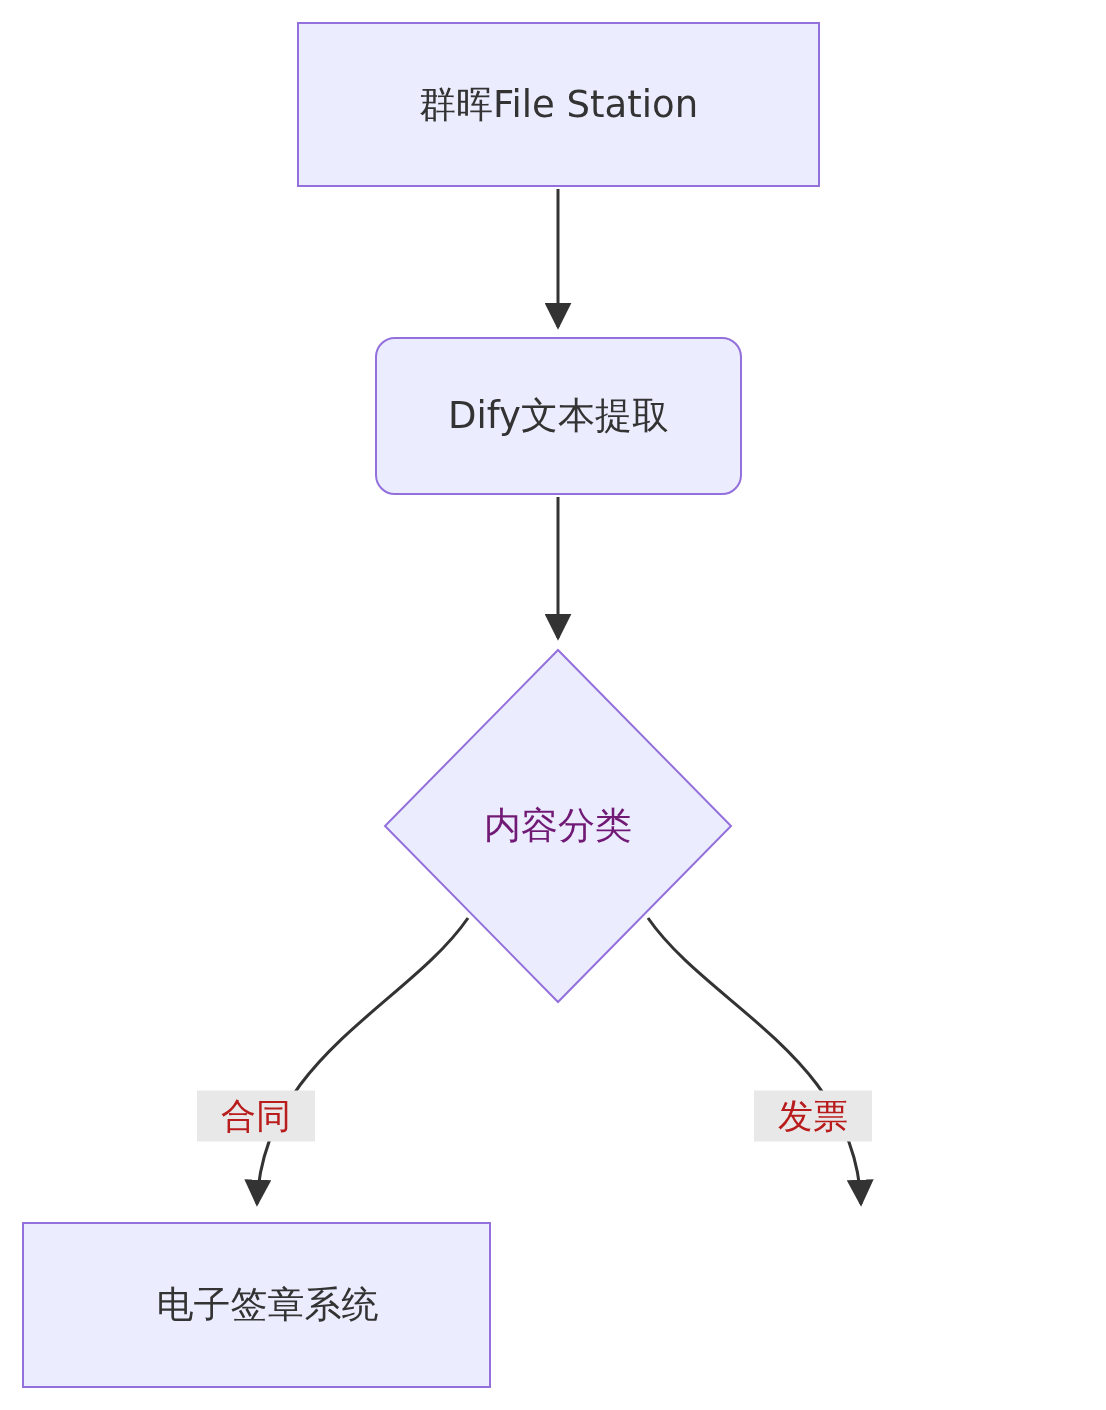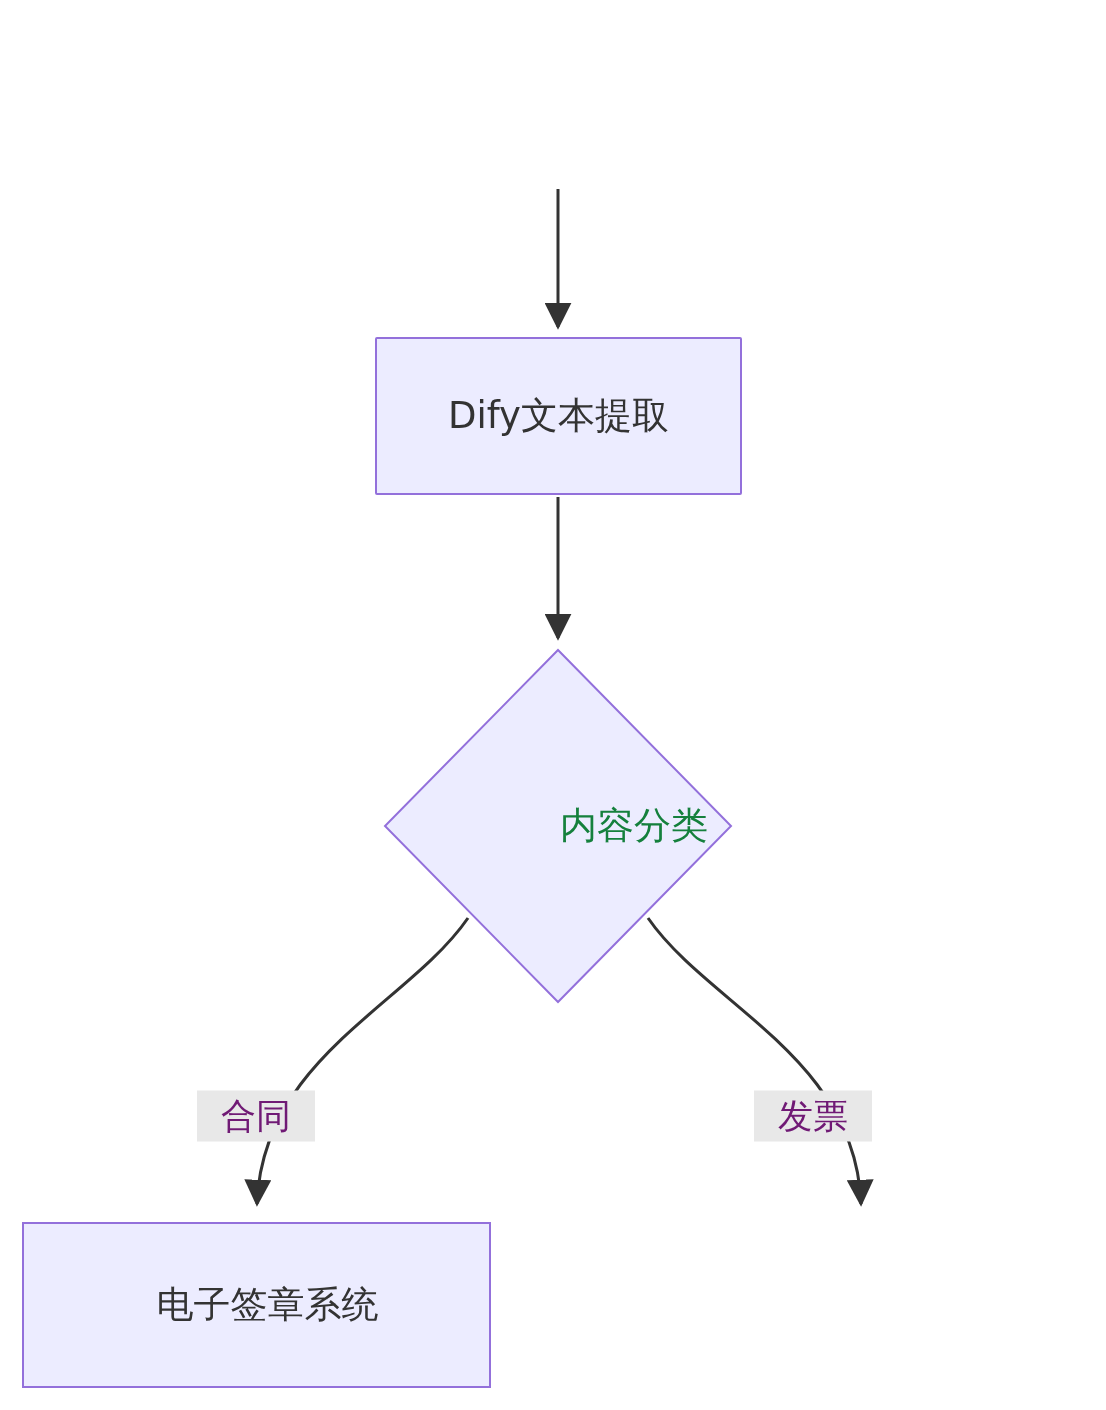--- a/index.html
+++ b/index.html
@@ -28,36 +28,36 @@
     border: 2px solid #9370DB;
     color: #333333;
     display: flex;
     align-items: center;
     justify-content: center;
     font-size: 37px;
     box-sizing: border-box;
     text-align: center;
   }
   .node.rounded {
-    border-radius: 2px;
+    border-radius: 20px;
   }
   .diamond-label {
     position: absolute;
-    color: #15803d;
+    color: #701a75;
     font-size: 37px;
     display: flex;
     align-items: center;
-    justify-content: flex-end;
+    justify-content: center;
     text-align: center;
     pointer-events: none;
   }
   .edge-label {
     position: absolute;
     background: #e8e8e8;
-    color: #701a75;
+    color: #b91c1c;
     font-size: 35px;
     padding: 2px 24px;
     transform: translate(-50%, -50%);
     white-space: nowrap;
   }
 </style>
 </head>
 <body>
 
 <div id="canvas">
@@ -73,20 +73,23 @@
 
     <path d="M 558 189 L 558 327" fill="none" stroke="#333333" stroke-width="3" marker-end="url(#arrow)"></path>
 
     <path d="M 558 497 L 558 638" fill="none" stroke="#333333" stroke-width="3" marker-end="url(#arrow)"></path>
 
     <path d="M 468 918 C 408 1005, 262 1058, 257 1204" fill="none" stroke="#333333" stroke-width="3" marker-end="url(#arrow)"></path>
 
     <path d="M 648 918 C 708 1005, 856 1058, 861 1204" fill="none" stroke="#333333" stroke-width="3" marker-end="url(#arrow)"></path>
   </svg>
 
+  <div class="node" style="left:297px; top:22px; width:523px; height:165px;">
+    <span>群晖File Station</span>
+  </div>
 
   <div class="node rounded" style="left:375px; top:337px; width:367px; height:158px;">
     <span>Dify文本提取</span>
   </div>
 
   <div class="diamond-label" style="left:408px; top:796px; width:300px; height:60px;">
     <span>内容分类</span>
   </div>
 
   <div class="node" style="left:22px; top:1222px; width:469px; height:166px;padding-left:22px;">

